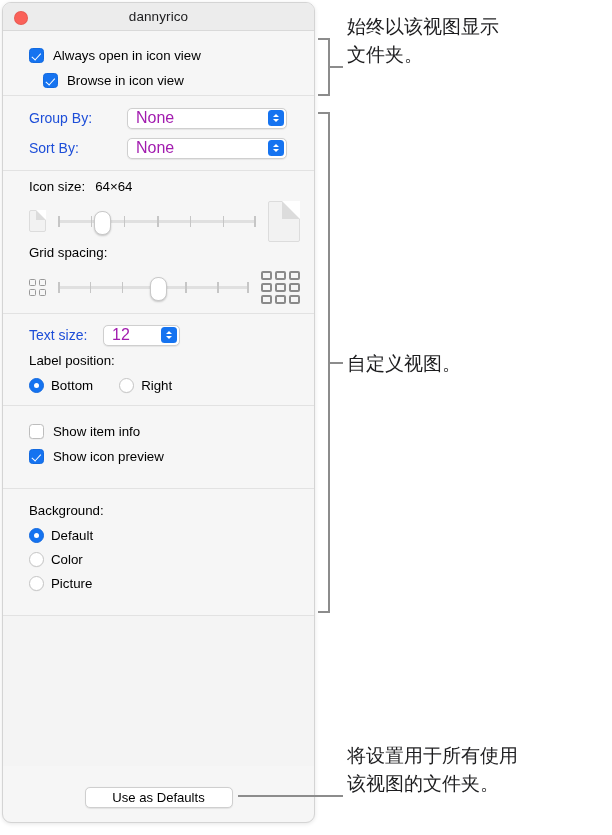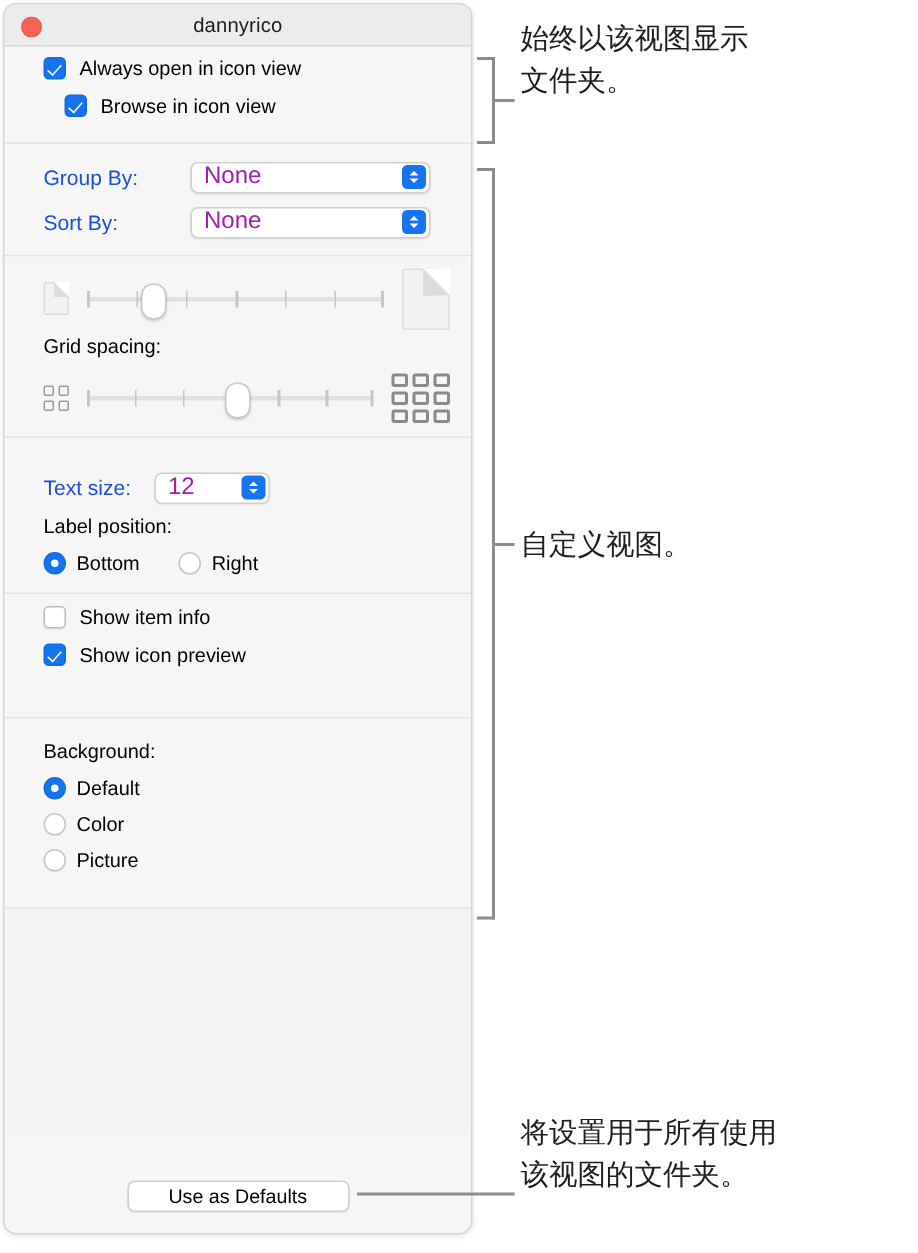--- a/index.html
+++ b/index.html
@@ -65,21 +65,21 @@
   .section-pad { padding-left: 26px; padding-right: 14px; }
 
   .filler {
     background: #f4f4f4;
     height: 150px;
   }
 
   
   .row {
     display: flex;
-    align-items: flex-start;
+    align-items: flex-end;
     height: 25px;
   }
   .cb {
     width: 15px;
     height: 15px;
     border-radius: 3.5px;
     flex: 0 0 auto;
     box-sizing: border-box;
     position: relative;
     margin-right: 9px;
@@ -379,20 +379,24 @@
         <span class="stepper">
           <i class="chev up"></i>
             <i class="chev down"></i>
         </span>
       </div>
     </div>
   </div>
 
   <div class="section section-pad" style="padding-top:8px;padding-bottom:6px;">
 
+    <div class="slider-title">
+      <span>Icon size:</span>
+      <span class="slider-value">64×64</span>
+    </div>
     <div class="slider-row">
       <span class="doc-icon doc-small"></span>
       <div class="slider-track-wrap">
         <div class="track"></div>
         <div class="tick" style="left:0%"></div>
         <div class="tick" style="left:16.6%"></div>
         <div class="tick" style="left:33.3%"></div>
         <div class="tick" style="left:50%"></div>
         <div class="tick" style="left:66.6%"></div>
         <div class="tick" style="left:83.3%"></div>
@@ -431,21 +435,21 @@
           <i></i>
           <i></i>
           <i></i>
           <i></i>
           <i></i>
       </span>
     </div>
   </div>
 
   <div class="section section-pad" style="padding-top:7px;padding-bottom:8px;">
-    <div class="field-row" style="height:28px;margin-top:12px;">
+    <div class="field-row" style="height:28px;">
       <span class="field-label" style="width:74px;">Text size:</span>
       <div class="popup narrow">
         <span class="popup-value">12</span>
         <span class="stepper">
           <i class="chev up"></i>
             <i class="chev down"></i>
         </span>
       </div>
     </div>
     <div class="lbl" style="height:24px;line-height:24px;">Label position:</div>

